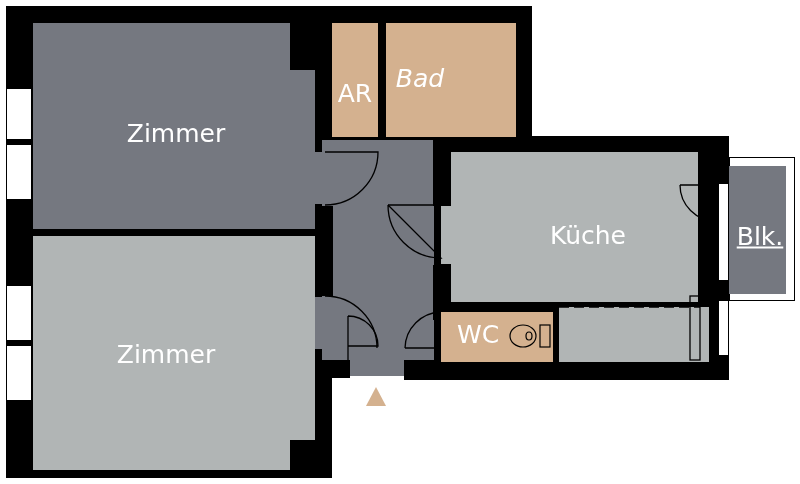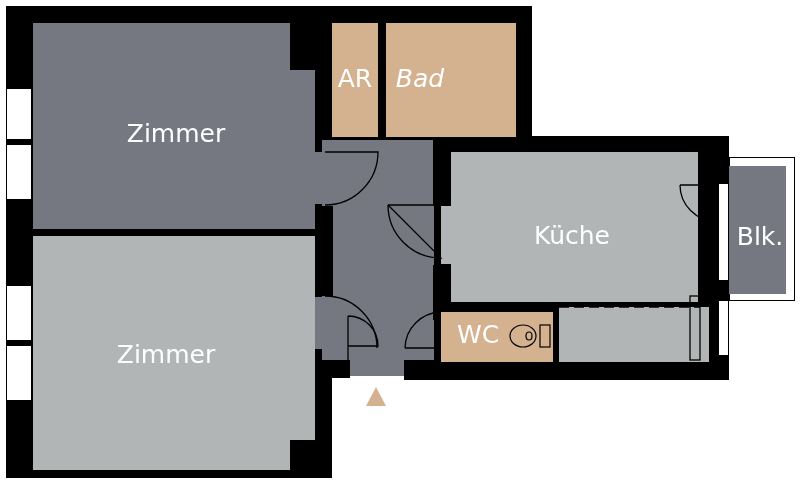--- a/index.html
+++ b/index.html
@@ -54,25 +54,25 @@
 <div class="win" style="left:6px;top:88px;width:26px;height:52px;"></div>
 <div class="win" style="left:6px;top:144px;width:26px;height:56px;"></div>
 <div class="win" style="left:6px;top:285px;width:26px;height:56px;"></div>
 <div class="win" style="left:6px;top:345px;width:26px;height:56px;"></div>
 
 <div class="win" style="left:718px;top:183px;width:11px;height:98px;"></div>
 <div class="win" style="left:718px;top:300px;width:11px;height:56px;"></div>
 
 <div class="label" style="left:176px;top:133px;">Zimmer</div>
 <div class="label" style="left:166px;top:354px;">Zimmer</div>
-<div class="label" style="left:355px;top:78px;text-align:center;">AR</div>
+<div class="label" style="left:355px;top:93px;text-align:center;">AR</div>
 <div class="label" style="left:420px;top:78px;font-style:italic;">Bad</div>
-<div class="label" style="left:572px;top:235px;">Küche</div>
+<div class="label" style="left:588px;top:235px;">Küche</div>
 <div class="label" style="left:478px;top:334px;">WC</div>
-<div class="label" style="left:760px;top:236px;">Blk.</div>
+<div class="label" style="left:760px;top:236px;text-decoration:underline;">Blk.</div>
 
 <svg class="overlay" viewBox="0 0 800 484">
   <g fill="none" stroke="#000" stroke-width="1.3">
     <path d="M325 152 L378 152 A53 53 0 0 1 325 205"></path>
     <path d="M388 205 A53 53 0 0 0 441 258 L388 205" stroke-width="1.3"></path>
     <path d="M388 205 L441 205"></path>
     <path d="M325 296 A52 52 0 0 1 377 348"></path>
     <path d="M348 316 L348 372 M348 316 A30 30 0 0 1 378 346 L348 346"></path>
     <path d="M405 348 A37 37 0 0 1 441 312 M405 348 L441 348"></path>
     <path d="M680 185 A36 36 0 0 0 716 221"></path>

